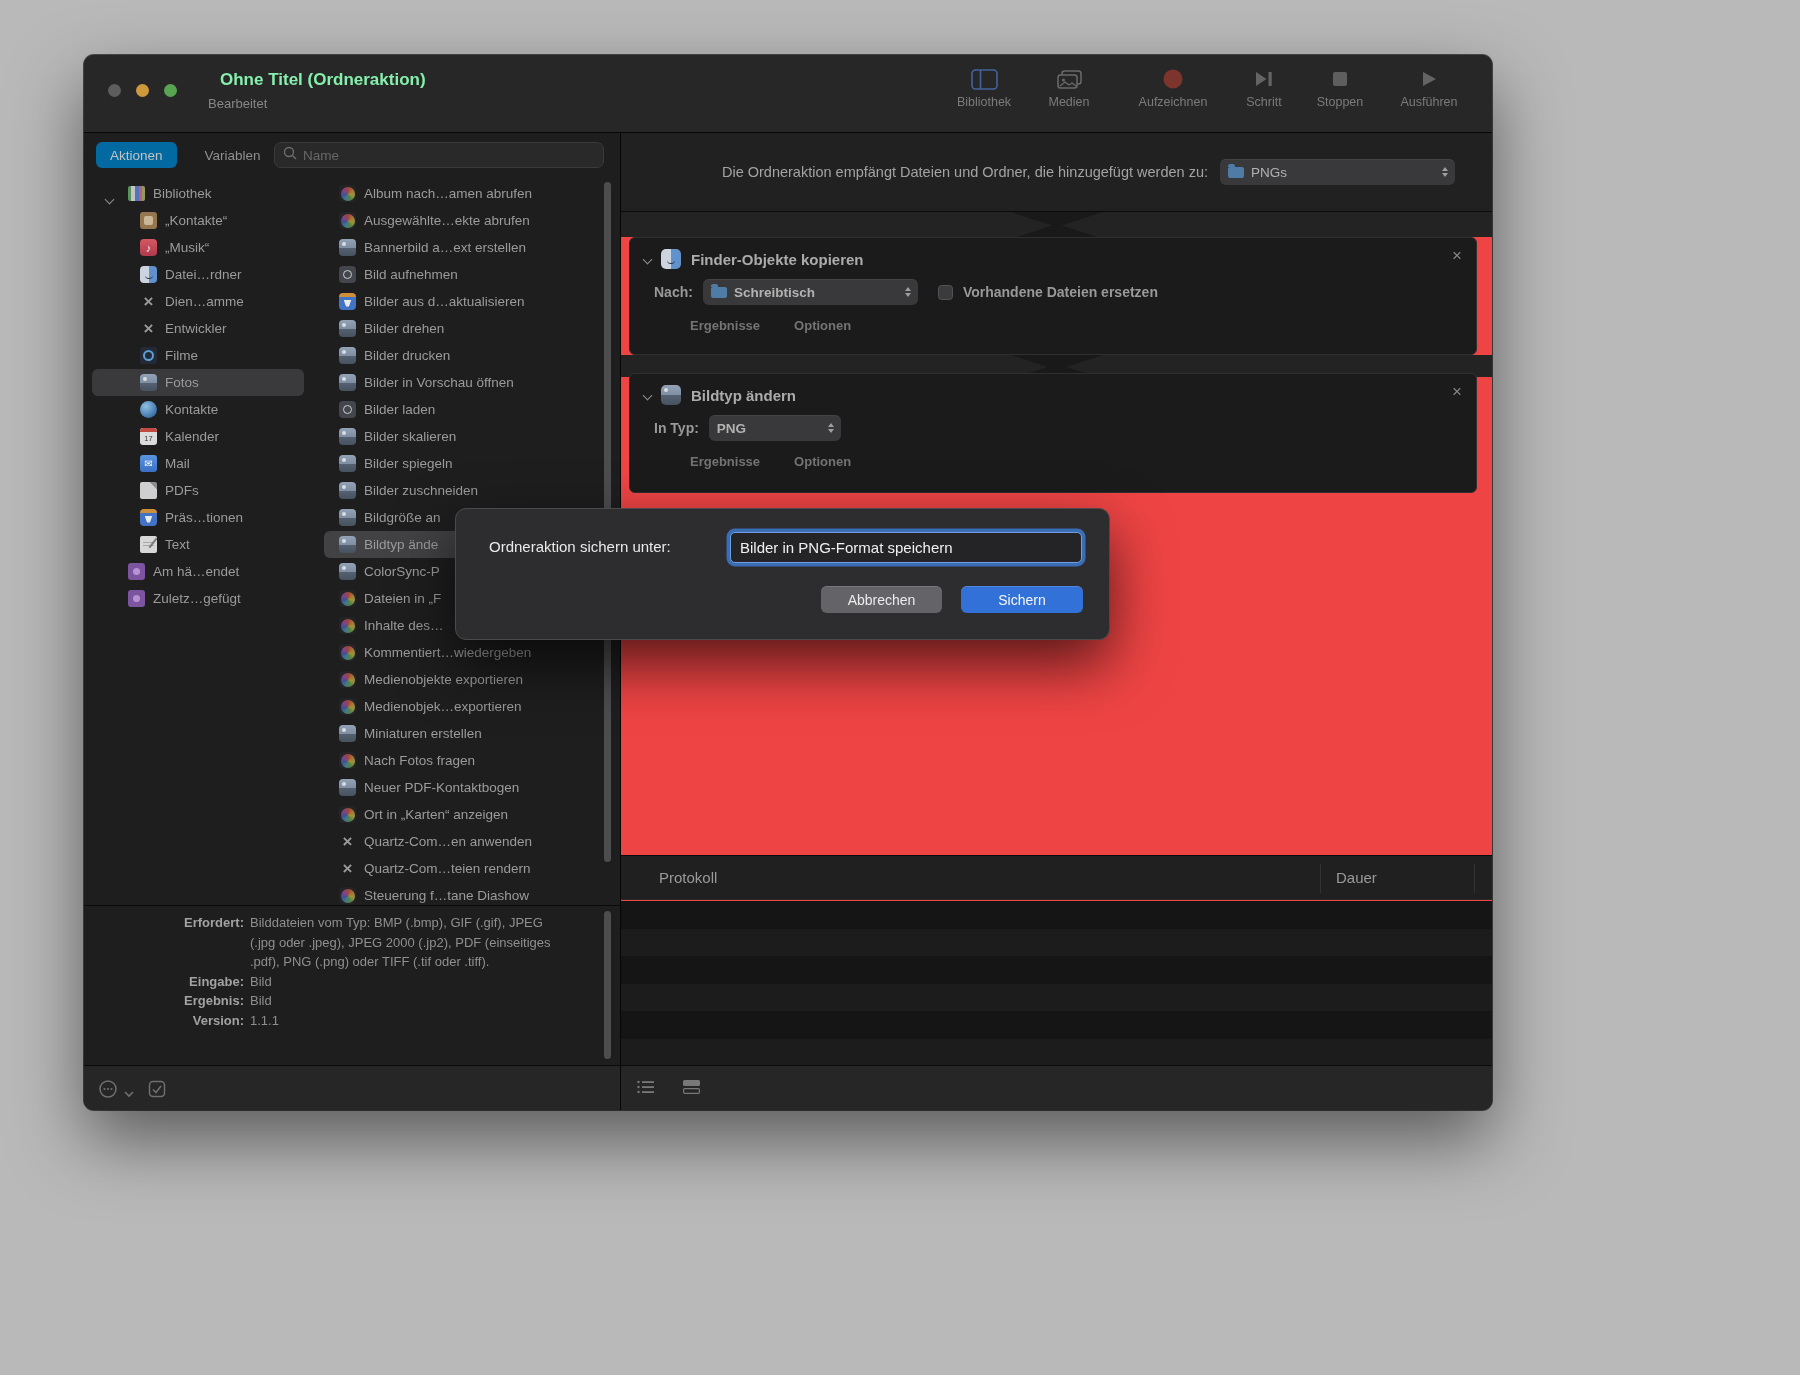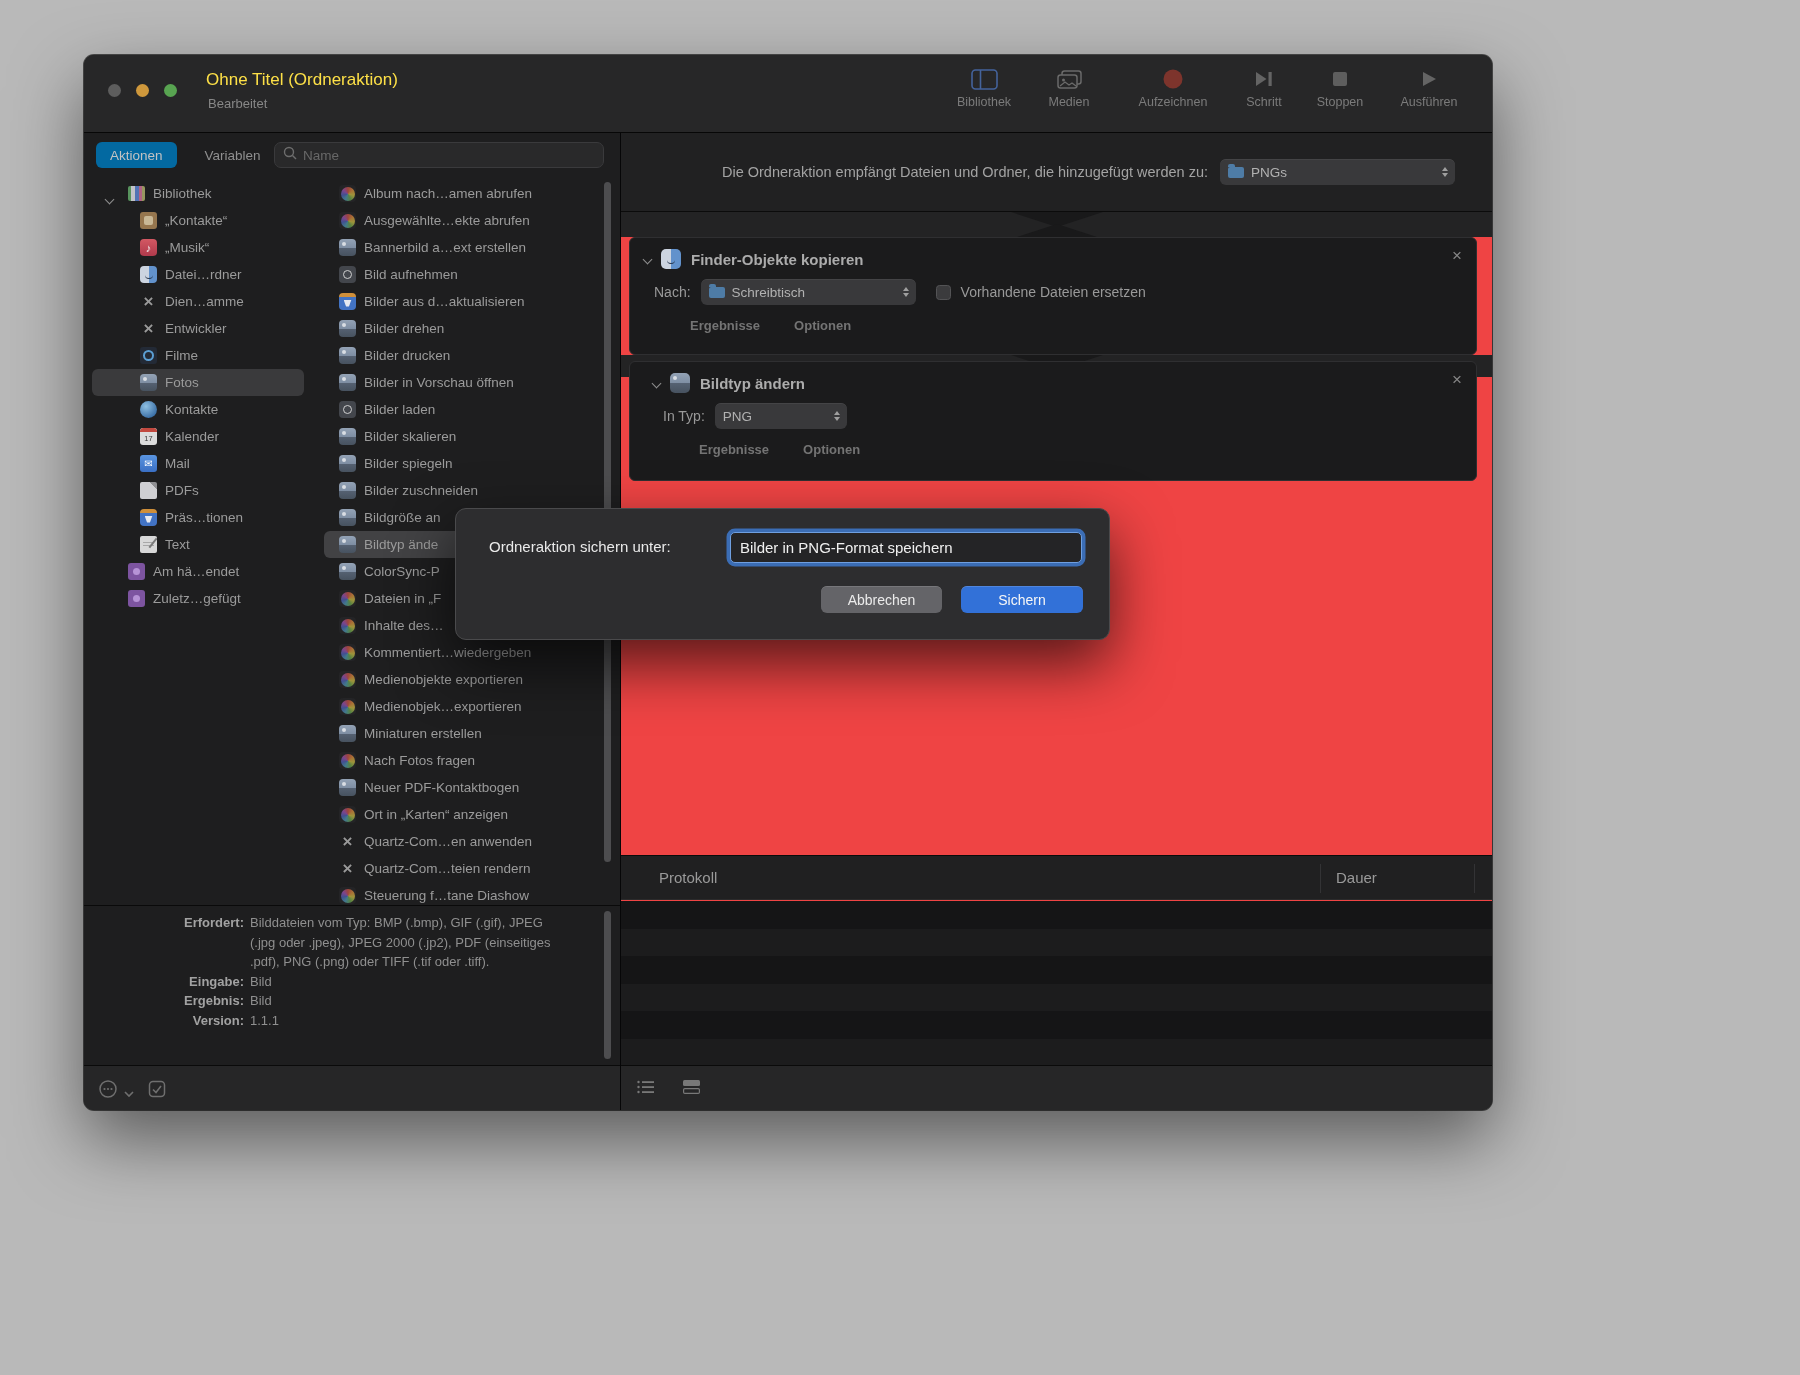--- a/index.html
+++ b/index.html
@@ -8,21 +8,21 @@
   .window { position:absolute; left:84px; top:55px; width:1408px; height:1055px;
     background:#1e1e1f; border-radius:10px; overflow:hidden;
     box-shadow:0 30px 70px rgba(0,0,0,.5), 0 0 0 1px rgba(0,0,0,.6); }
 
   
   .titlebar { position:absolute; left:0; top:0; width:100%; height:78px; background:#272728; border-bottom:1px solid #070707; }
   .light { position:absolute; top:29px; width:13px; height:13px; border-radius:50%; }
   .light.close { left:24px;  background:#5d5d5d; }
   .light.min   { left:52px;  background:#cf983c; }
   .light.zoom  { left:80px;  background:#58a451; }
-  .win-title { position:absolute; left:122px; top:15px; font-size:17px; font-weight:normal; color:#fde047; }
+  .win-title { position:absolute; left:136px; top:15px; font-size:17px; font-weight:bold; color:#86efac; }
   .win-sub   { position:absolute; left:124px; top:41px; font-size:13px; color:#878787; }
 
   .tb-btn { position:absolute; top:11px; width:92px; display:flex; flex-direction:column; align-items:center; gap:3px; }
   .tb-btn .ticon { height:26px; display:flex; align-items:center; justify-content:center; }
   .tb-btn .tlabel { font-size:12.5px; color:#7b7b7b; }
 
   
   .tabrow { position:absolute; left:0; top:78px; width:536px; height:44px; }
   .seg { position:absolute; left:12px; top:9px; display:flex; gap:14px; align-items:center; }
   .tab { height:26px; padding:0 14px; display:flex; align-items:center; border-radius:6px; font-size:13.5px; color:#8f8f8f; }
@@ -100,21 +100,21 @@
   .connector { position:absolute; left:0; right:0; height:25px; background:#232324; }
   .connector::before { content:""; position:absolute; left:50%; top:0; transform:translateX(-50%); width:0; height:0;
     border-left:46px solid transparent; border-right:46px solid transparent; border-top:15px solid #19191a; }
   .connector::after { content:""; position:absolute; left:50%; bottom:0; transform:translateX(-50%); width:0; height:0;
     border-left:40px solid transparent; border-right:40px solid transparent; border-bottom:13px solid #19191a; }
 
   .block { position:absolute; left:8px; right:15px; background:#1b1b1c; border:1px solid #2f2f31; border-radius:6px; }
   .blk-head { display:flex; align-items:center; gap:10px; padding:11px 16px 6px 14px; }
   .blk-title { font-size:15px; font-weight:bold; color:#acacac; }
   .blk-close { position:absolute; right:14px; top:9px; font-size:17px; color:#868686; line-height:1; }
-  .blk-row { display:flex; align-items:center; gap:10px; margin:4px 0 0 24px; font-size:14px; color:#999; }
+  .blk-row { display:flex; align-items:center; gap:10px; margin:4px 0 0 24px; font-size:14px; color:#999;font-weight:bold; }
   .blk-links { display:flex; gap:34px; margin:13px 0 0 60px; font-size:13px; font-weight:bold; color:#747474; }
   .cbox { width:15px; height:15px; background:#3b3b3d; border:1px solid #535355; border-radius:3.5px; flex:none; }
 
   
   .proto { position:absolute; left:0; right:0; top:722px; bottom:0; }
   .proto-head { position:absolute; left:0; right:0; top:0; height:45px; background:#202021; border-top:1px solid #0b0b0b; border-bottom:1px solid #2b2b2c; }
   .proto-title { position:absolute; left:38px; top:13px; font-size:15px; color:#9a9a9a; }
   .proto-dauer { position:absolute; left:715px; top:13px; font-size:15px; color:#9a9a9a; }
   .proto-sep { position:absolute; top:8px; height:29px; width:1px; background:#333335; }
   .proto-body { position:absolute; left:0; right:0; top:46px; bottom:0; background:#151516; }
@@ -452,21 +452,21 @@
         <span>Vorhandene Dateien ersetzen</span>
       </div>
       <div class="blk-links">
         <span>Ergebnisse</span>
         <span>Optionen</span>
       </div>
     </div>
 
     <div class="connector" style="top:222px; height:22px;"></div>
 
-    <div class="block" style="top:228px; height:120px;padding-left:9px;">
+    <div class="block" style="top:240px; height:120px;">
       <div class="blk-head">
         <span class="chev"></span>
         <span class="ic ic-image ic-img-big"></span>
         <span class="blk-title">Bildtyp ändern</span>
         <span class="blk-close">×</span>
       </div>
       <div class="blk-row">
         <span>In Typ:</span>
         <div class="popup" style="width:132px;">
           <span class="plabel">PNG</span>

